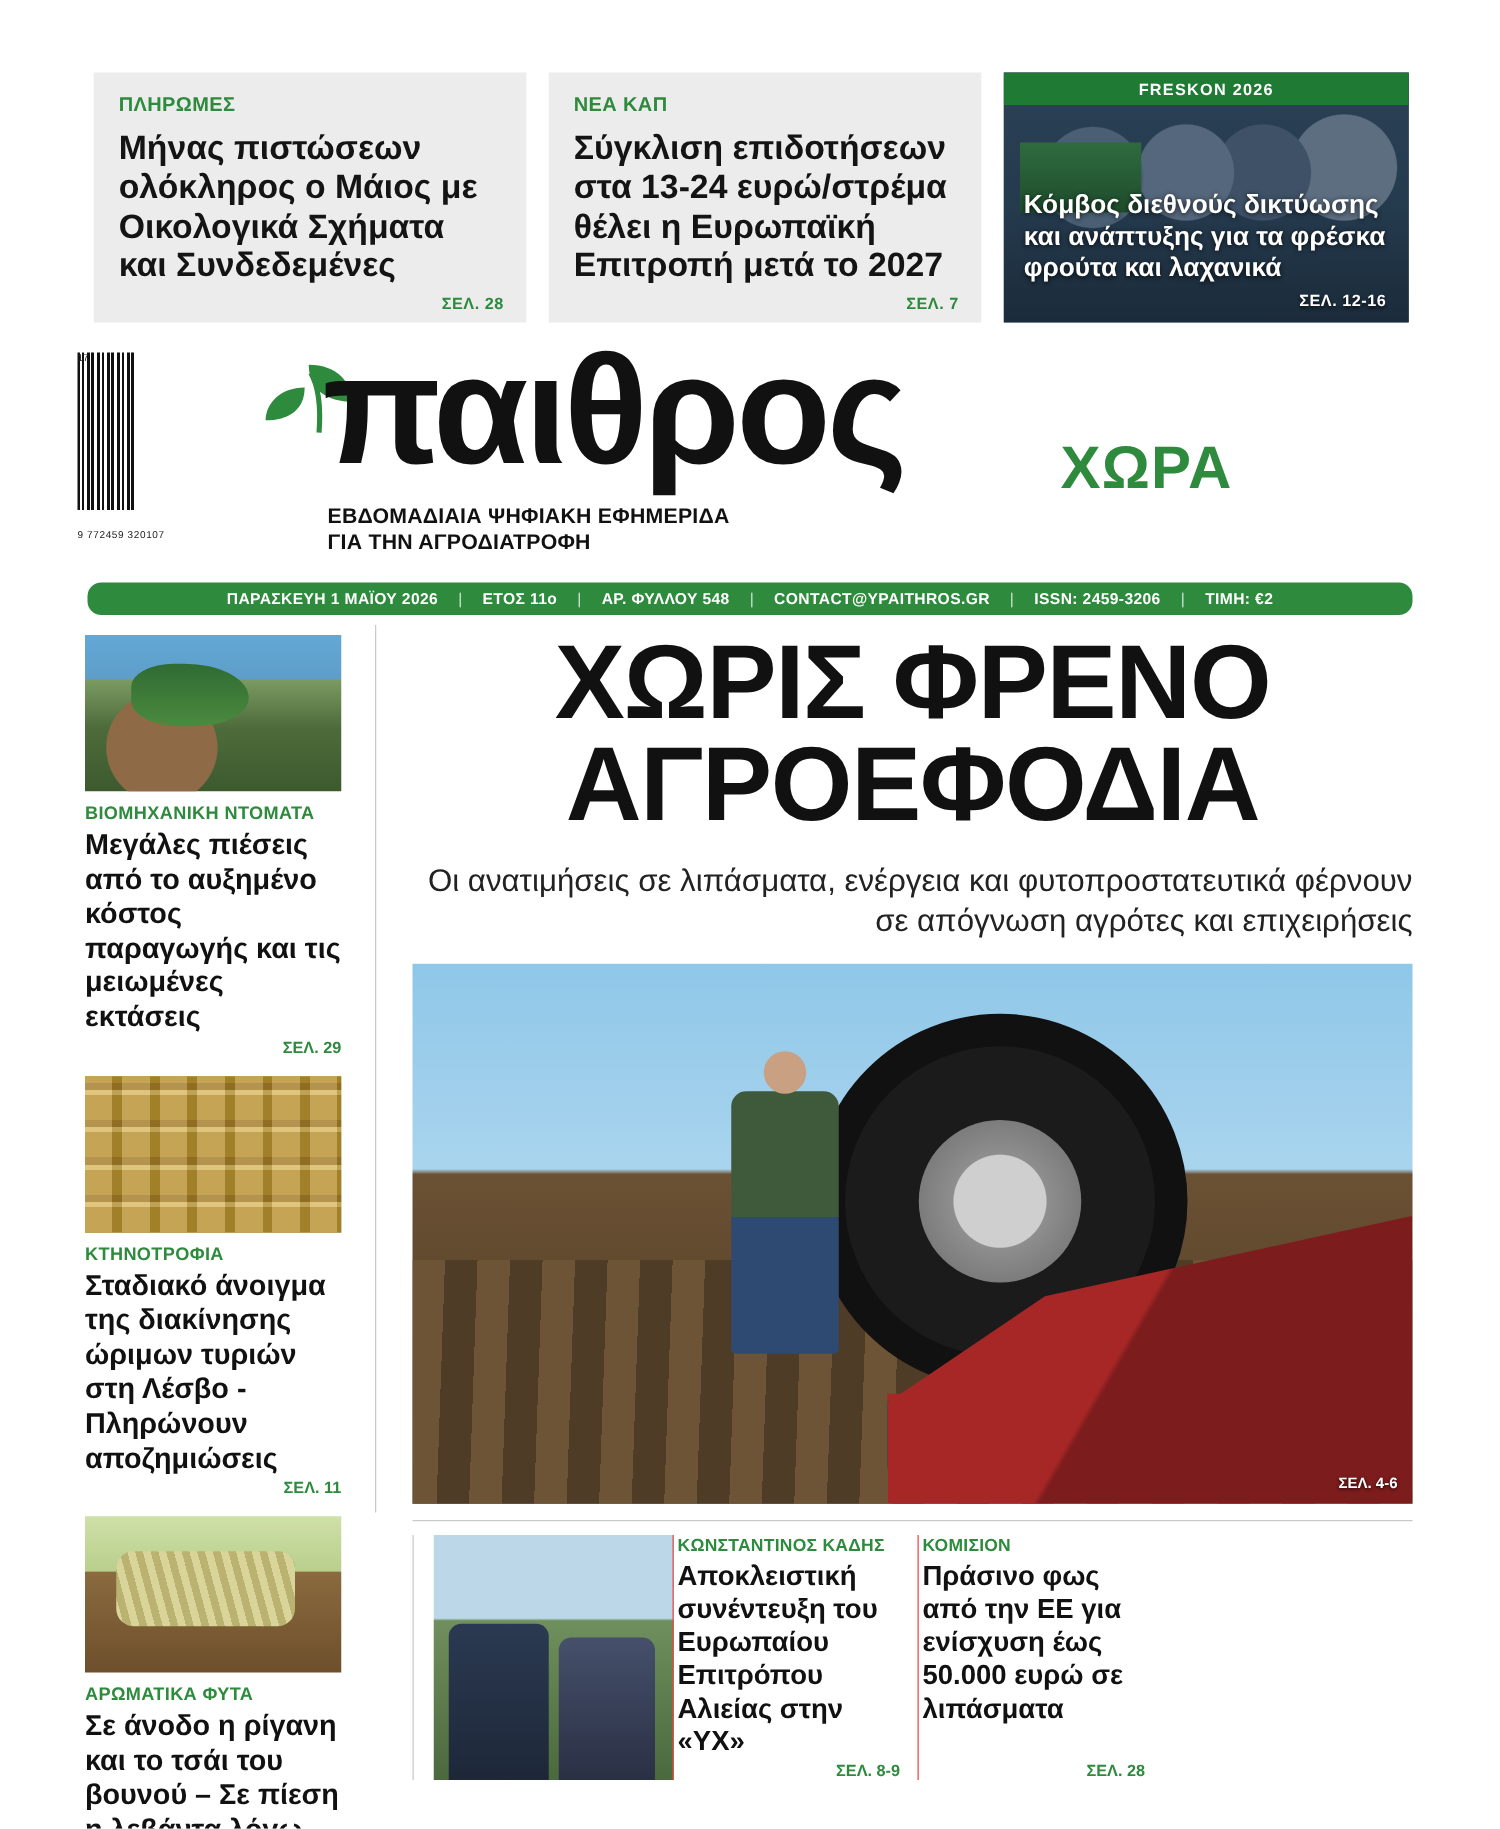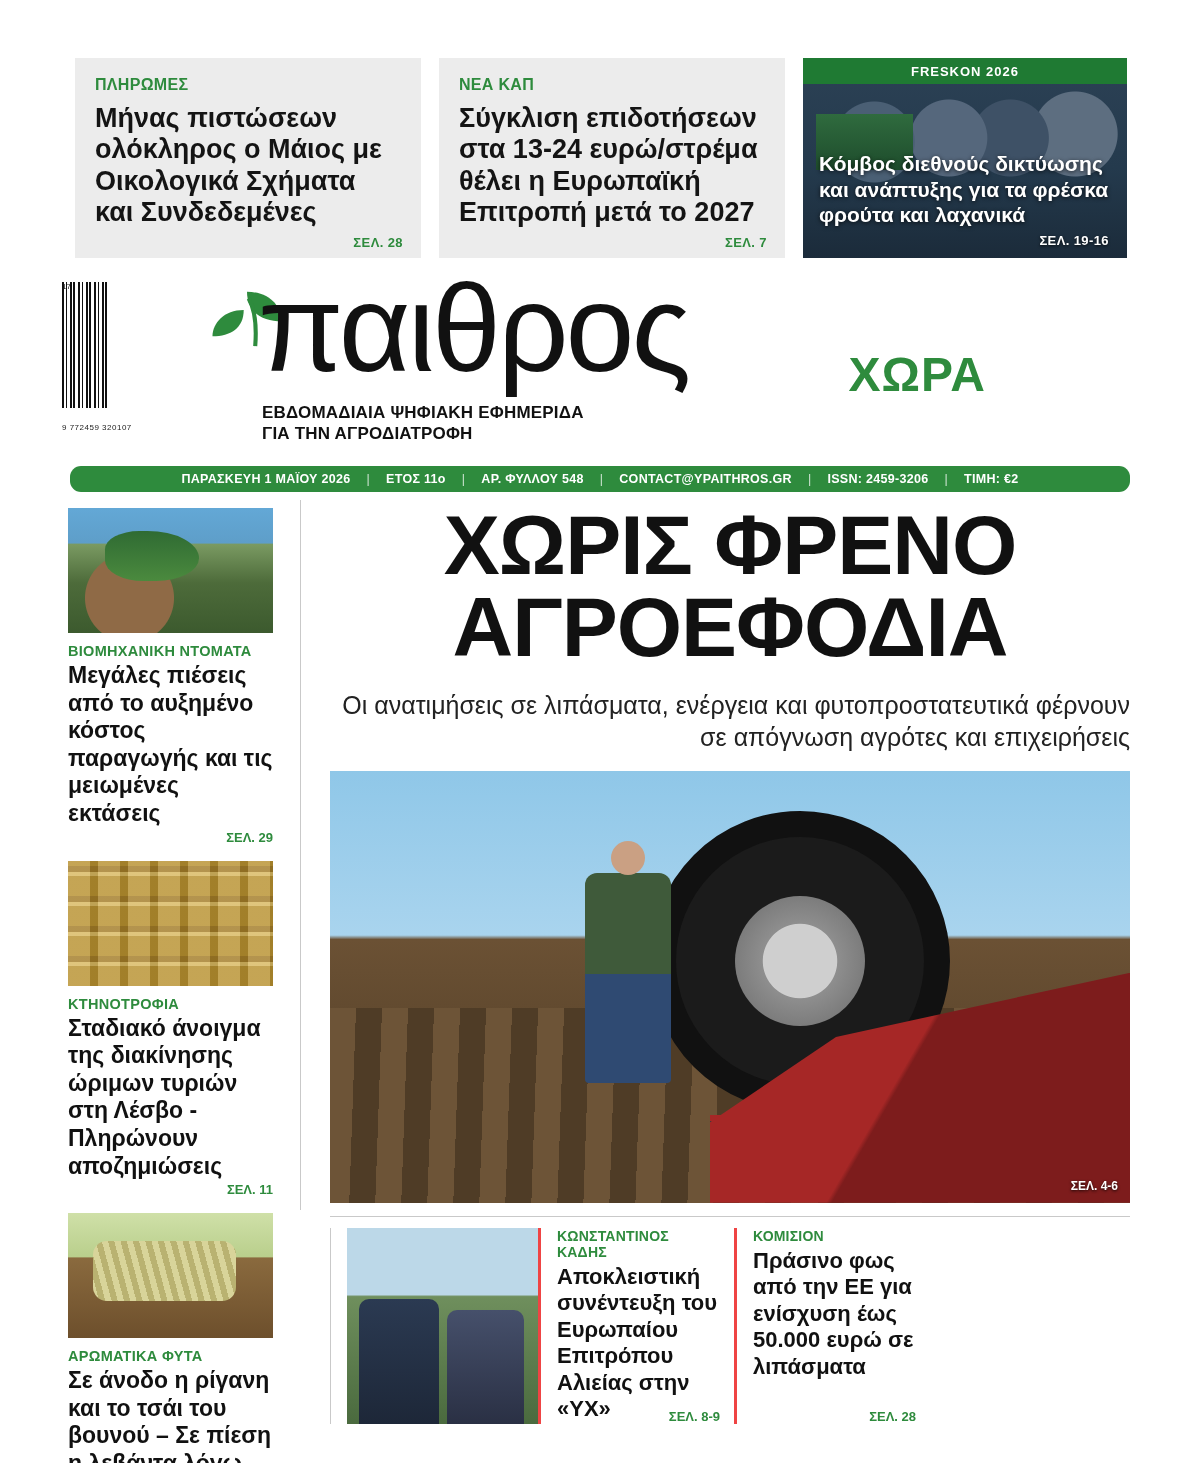--- a/index.html
+++ b/index.html
@@ -143,21 +143,21 @@
   .logo-row { position: relative; height: 130px; }
   .logo-leaf {
     position: absolute;
     left: 4px; top: 8px;
     width: 86px; height: 74px;
   }
   .logo-word {
     position: absolute;
     left: 58px; top: -8px;
     font-size: 124px;
-    font-weight: normal;
+    font-weight: bold;
     letter-spacing: -3px;
     color: #111;
     line-height: 1;
   }
   .logo-chora {
     position: absolute;
     right: 4px; bottom: 2px;
     font-size: 48px;
     font-weight: bold;
     color: #2e8b3d;
@@ -352,21 +352,21 @@
 
   
   .bottom {
     position: absolute;
     left: 330px; top: 728px;
     width: 800px; height: 196px;
     display: flex;
     gap: 0;
   }
   .bcol { position: relative; padding-right: 14px; }
-  .bcol + .bcol { padding-left: 16px; border-left: 3px solid #ef4444; }
+  .bcol + .bcol { padding-left: 3px; border-left: 1px solid #ef4444; }
   .b1 { width: 186px; }
   .b2 { width: 208px; padding: 0; border-left: 1px solid #c9c9c9; }
   .b3 { width: 196px; }
   .b4 { width: 196px; }
   .b-kicker {
     color: #2e8b3d;
     font-size: 14px;
     font-weight: bold;
     margin-bottom: 4px;
     letter-spacing: 0.2px;
@@ -428,21 +428,21 @@
       <div class="teaser-kicker">ΝΕΑ ΚΑΠ</div>
       <div class="teaser-head">Σύγκλιση επιδοτήσεων στα 13-24 ευρώ/στρέμα θέλει η Ευρωπαϊκή Επιτροπή μετά το 2027</div>
       <div class="teaser-page">ΣΕΛ. 7</div>
     </div>
 
     <div class="teaser photo">
       <div class="freskon-img"></div>
       <div class="freskon-screen"></div>
       <div class="freskon-bar">FRESKON 2026</div>
       <div class="freskon-text">Κόμβος διεθνούς δικτύωσης και ανάπτυξης για τα φρέσκα φρούτα και λαχανικά</div>
-      <div class="teaser-page">ΣΕΛ. 19-16</div>
+      <div class="teaser-page">ΣΕΛ. 12-16</div>
     </div>
 
   </div>
 
   <div class="masthead">
 
     <div class="barcode">
       <div class="barcode-top">17</div>
       <div class="barcode-lines"></div>
       <div class="barcode-num">9 772459 320107</div>

